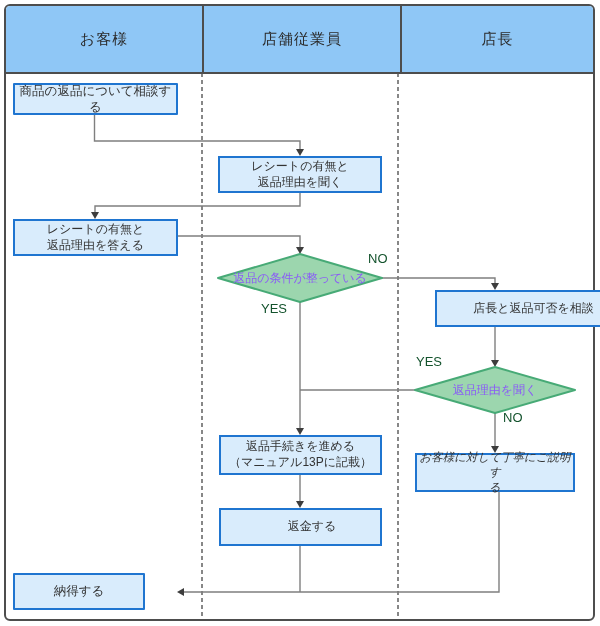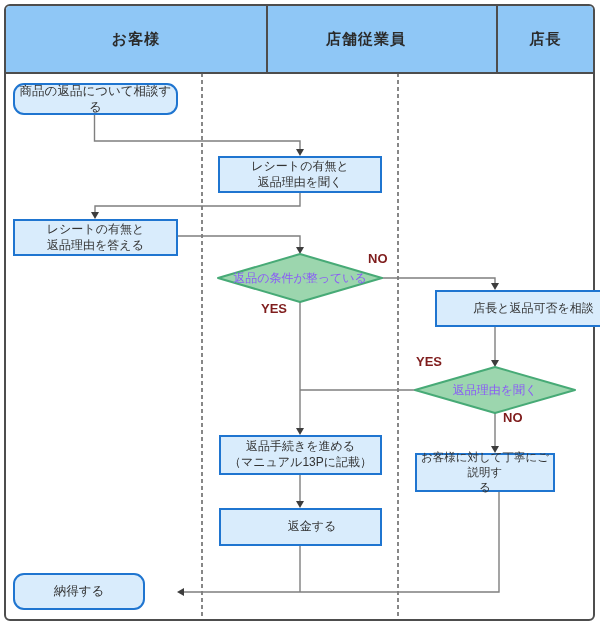--- a/index.html
+++ b/index.html
@@ -23,42 +23,42 @@
     position:absolute;left:4px;top:4px;width:587px;height:613px;
     border:2px solid var(--frame-border);border-radius:6px;overflow:hidden;
     background:#fff;
   }
   .lane-header{
     display:flex;height:66px;background:var(--header-fill);
     border-bottom:2px solid var(--frame-border);
   }
   .lane-cell{
     flex:0 0 196px;display:flex;align-items:center;justify-content:center;
-    font-size:15px;font-weight:bold;color:#2b2b2b;letter-spacing:1px;margin-left:32px;
+    font-size:15px;font-weight:normal;color:#2b2b2b;letter-spacing:1px;
   }
   .lane-cell:last-child{flex:1 1 auto;}
   .lane-cell + .lane-cell{border-left:2px solid var(--frame-border);}
   svg.wires{position:absolute;left:0;top:0;pointer-events:none;}
   .wire{fill:none;stroke:var(--line);stroke-width:1.4;}
   .divider{stroke:#555;stroke-width:1.4;stroke-dasharray:4 3;}
   .ah{fill:var(--arrow);stroke:none;}
   .diamond{fill:var(--diamond-fill);stroke:var(--diamond-border);stroke-width:2;stroke-linejoin:round;}
   .node{
     position:absolute;box-sizing:border-box;
     display:flex;align-items:center;justify-content:center;text-align:center;
     background:var(--box-fill);border:2px solid var(--box-border);
     font-size:12px;line-height:1.32;white-space:pre-line;color:var(--text);
   }
-  .terminator{border-width:2.5px;border-radius:11px;font-size:12.5px;}
+  .terminator{border-width:2.5px;border-radius:1px;font-size:12.5px;}
   .diamond-label{
     position:absolute;display:flex;align-items:center;justify-content:center;
     text-align:center;font-size:12px;color:#8b5cf6;background:transparent;
   }
   .edge-label{
-    position:absolute;font-size:13px;color:#7f1d1d;background:transparent;font-weight:bold;
+    position:absolute;font-size:13px;color:#14532d;background:transparent;
   }
   .node-explain{font-size:11.5px;}
 </style>
 </head>
 <body>
 
 <div class="canvas">
 
   <div class="frame">
     <div class="lane-header">
@@ -107,21 +107,21 @@
   <div class="node" style="left:13px;top:219px;width:165px;height:37px;">レシートの有無と
 返品理由を答える</div>
 
   <div class="node" style="left:435px;top:290px;width:197px;height:37px;">店長と返品可否を相談</div>
 
   <div class="node" style="left:219px;top:435px;width:163px;height:40px;">返品手続きを進める
 （マニュアル13Pに記載）</div>
 
   <div class="node" style="left:219px;top:508px;width:163px;height:38px;padding-left:23px;">返金する</div>
 
-  <div class="node node-explain" style="left:415px;top:453px;width:140px;height:39px;">お客様に対して丁寧にご説明す
+  <div class="node node-explain" style="left:415px;top:453px;width:160px;height:39px;font-style:italic;">お客様に対して丁寧にご説明す
 る</div>
 
   <div class="node terminator" style="left:13px;top:573px;width:132px;height:37px;">納得する</div>
 
   <div class="diamond-label" style="left:218px;top:254px;width:164px;height:48px;">返品の条件が整っている</div>
   <div class="diamond-label" style="left:415px;top:367px;width:160px;height:46px;">返品理由を聞く</div>
 
   <div class="edge-label" style="left:368px;top:251px;">NO</div>
   <div class="edge-label" style="left:261px;top:301px;">YES</div>
   <div class="edge-label" style="left:416px;top:354px;">YES</div>

